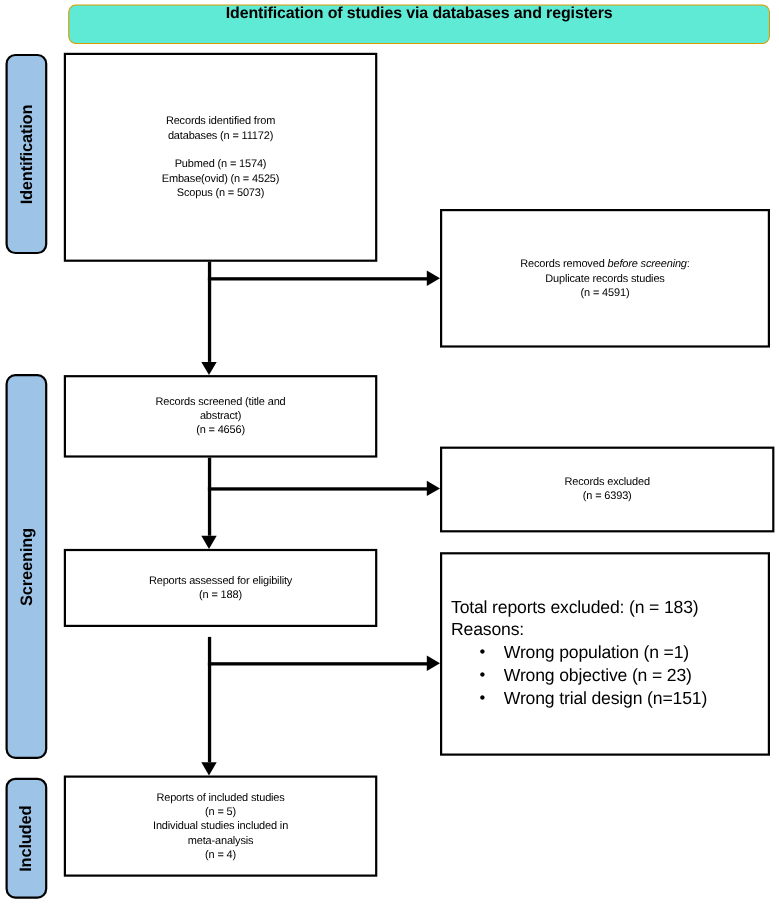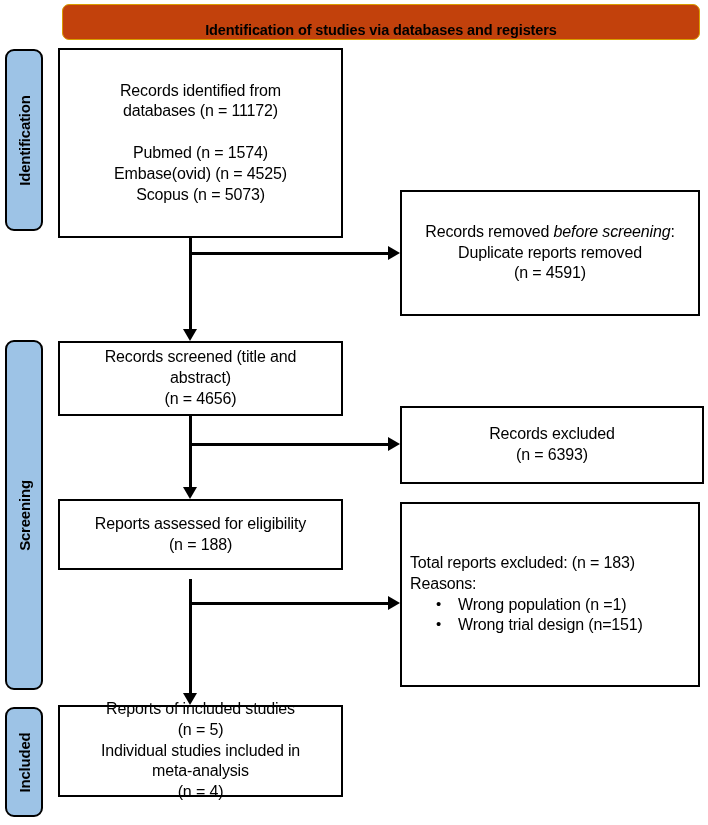--- a/index.html
+++ b/index.html
@@ -20,25 +20,25 @@
     overflow: hidden;
   }
 
   
   .banner {
     position: absolute;
     left: 62px;
     top: 4px;
     width: 638px;
     height: 36px;
-    background: #c2410c;
+    background: #5eead4;
     border: 1.5px solid #D99C00;
     border-radius: 7px;
     display: flex;
-    align-items: flex-end;
+    align-items: flex-start;
     justify-content: center;
     box-sizing: border-box;
   }
   .banner-text {
     font-size: 14.5px;
     font-weight: bold;
     color: #000000;
     letter-spacing: -0.1px;
     text-align: center;
     line-height: 1.1;
@@ -74,21 +74,21 @@
     position: absolute;
     background: #ffffff;
     border: 2px solid #000000;
     box-sizing: border-box;
     display: flex;
     align-items: center;
     justify-content: center;
     padding: 4px 8px;
   }
   .box-text {
-    font-size: 16px;
+    font-size: 10px;
     line-height: 1.30;
     text-align: center;
     color: #000000;
     white-space: pre-line;
     letter-spacing: -0.15px;
   }
 
   
   #box-identified      { left: 58px; top: 48px;  width: 285px; height: 190px; }
   #box-screened        { left: 58px; top: 341px; width: 285px; height: 75px;  }
@@ -175,21 +175,21 @@
   <div class="box" id="box-identified">
     <span class="box-text">Records identified from
 databases (n = 11172)
 
 Pubmed (n = 1574)
 Embase(ovid) (n = 4525)
 Scopus (n = 5073)</span>
   </div>
 
   <div class="box" id="box-removed">
-    <span class="box-text"><span>Records removed </span><em>before screening</em><span>:</span><br><span>Duplicate reports removed</span><br><span>(n = 4591)</span></span>
+    <span class="box-text"><span>Records removed </span><em>before screening</em><span>:</span><br><span>Duplicate records studies</span><br><span>(n = 4591)</span></span>
   </div>
 
   <div class="box" id="box-screened">
     <span class="box-text">Records screened (title and
 abstract)
 (n = 4656)</span>
   </div>
 
   <div class="box" id="box-rec-excluded">
     <span class="box-text">Records excluded
@@ -200,20 +200,21 @@
     <span class="box-text">Reports assessed for eligibility
 (n = 188)</span>
   </div>
 
   <div class="box" id="box-rep-excluded">
     <div class="reasons">
       <span class="lead">Total reports excluded: (n = 183)</span>
       <span class="lead">Reasons:</span>
       <ul>
         <li>Wrong population (n =1)</li>
+        <li>Wrong objective (n = 23)</li>
         <li>Wrong trial design (n=151)</li>
       </ul>
     </div>
   </div>
 
   <div class="box" id="box-included">
     <span class="box-text">Reports of included studies
 (n = 5)
 Individual studies included in
 meta-analysis

